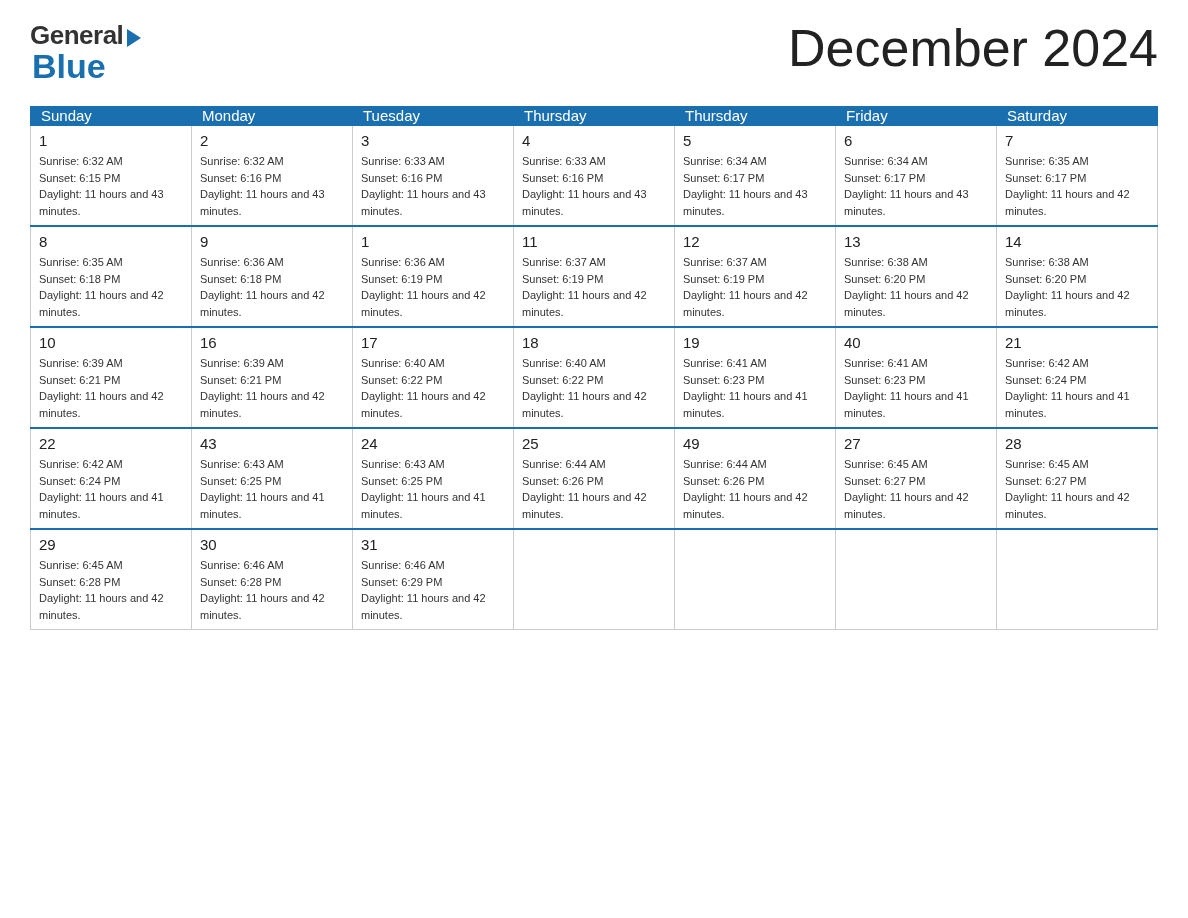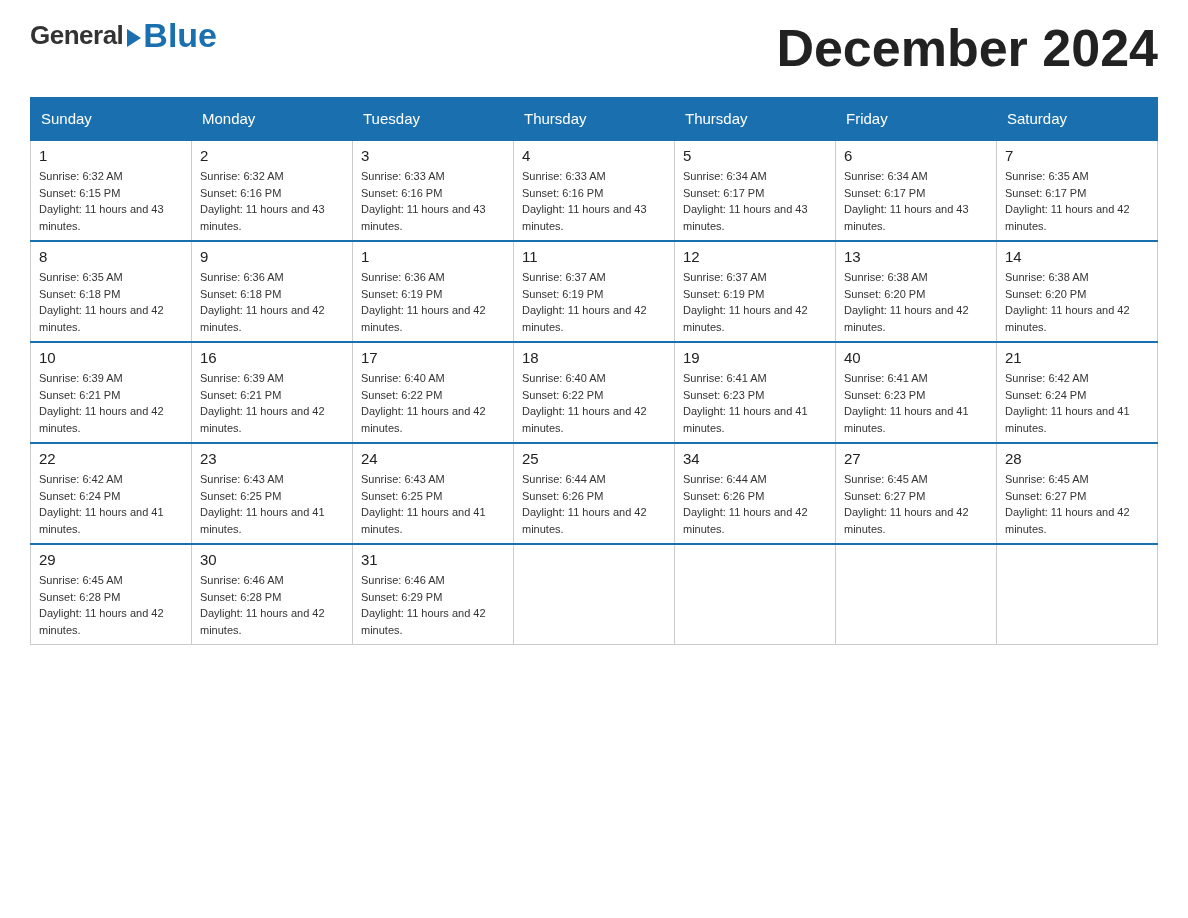--- a/index.html
+++ b/index.html
@@ -11,21 +11,21 @@
       min-height: 918px;
     }
     .header {
       display: flex;
       justify-content: space-between;
       align-items: flex-start;
       margin-bottom: 20px;
     }
     .logo {
       display: flex;
-      flex-direction: row;
+      flex-direction: column;
       align-items: flex-start;
     }
     .logo-top {
       display: flex;
       align-items: center;
     }
     .logo-general {
       font-size: 26px;
       font-weight: bold;
       color: #333;
@@ -45,40 +45,40 @@
       font-weight: bold;
       color: #1a6faf;
       margin-top: -4px;
       margin-left: 2px;
     }
     .title-block {
       text-align: right;
     }
     .month-title {
       font-size: 52px;
-      font-weight: bold;
+      font-weight: normal;
       color: #222;
       line-height: 1.1;
     }
     .location-title {
       font-size: 22px;
       color: #444;
       margin-top: 4px;
     }
     .calendar {
       width: 100%;
       border-collapse: collapse;
       border: 1px solid #1a6faf;
     }
     .calendar th {
       background-color: #1a6faf;
       color: #fff;
       font-size: 15px;
       font-weight: normal;
-      padding: 12px 10px;
+      padding: 0 10px;
       text-align: left;
       border: 1px solid #1a6faf;
     }
     .calendar td {
       vertical-align: top;
       padding: 6px 8px;
       border: 1px solid #ccc;
       font-size: 12px;
       color: #222;
       width: 14.28%;
@@ -312,21 +312,21 @@
       <tr>
         <td>
         <span class="day-number">22</span>
         <div class="day-info">
           <span>Sunrise: 6:42 AM</span><br>
           <span>Sunset: 6:24 PM</span><br>
           <span>Daylight: 11 hours and 41 minutes.</span>
         </div>
       </td>
         <td>
-        <span class="day-number">23</span>
+        <span class="day-number">43</span>
         <div class="day-info">
           <span>Sunrise: 6:43 AM</span><br>
           <span>Sunset: 6:25 PM</span><br>
           <span>Daylight: 11 hours and 41 minutes.</span>
         </div>
       </td>
         <td>
         <span class="day-number">24</span>
         <div class="day-info">
           <span>Sunrise: 6:43 AM</span><br>
@@ -336,21 +336,21 @@
       </td>
         <td>
         <span class="day-number">25</span>
         <div class="day-info">
           <span>Sunrise: 6:44 AM</span><br>
           <span>Sunset: 6:26 PM</span><br>
           <span>Daylight: 11 hours and 42 minutes.</span>
         </div>
       </td>
         <td>
-        <span class="day-number">34</span>
+        <span class="day-number">49</span>
         <div class="day-info">
           <span>Sunrise: 6:44 AM</span><br>
           <span>Sunset: 6:26 PM</span><br>
           <span>Daylight: 11 hours and 42 minutes.</span>
         </div>
       </td>
         <td>
         <span class="day-number">27</span>
         <div class="day-info">
           <span>Sunrise: 6:45 AM</span><br>

